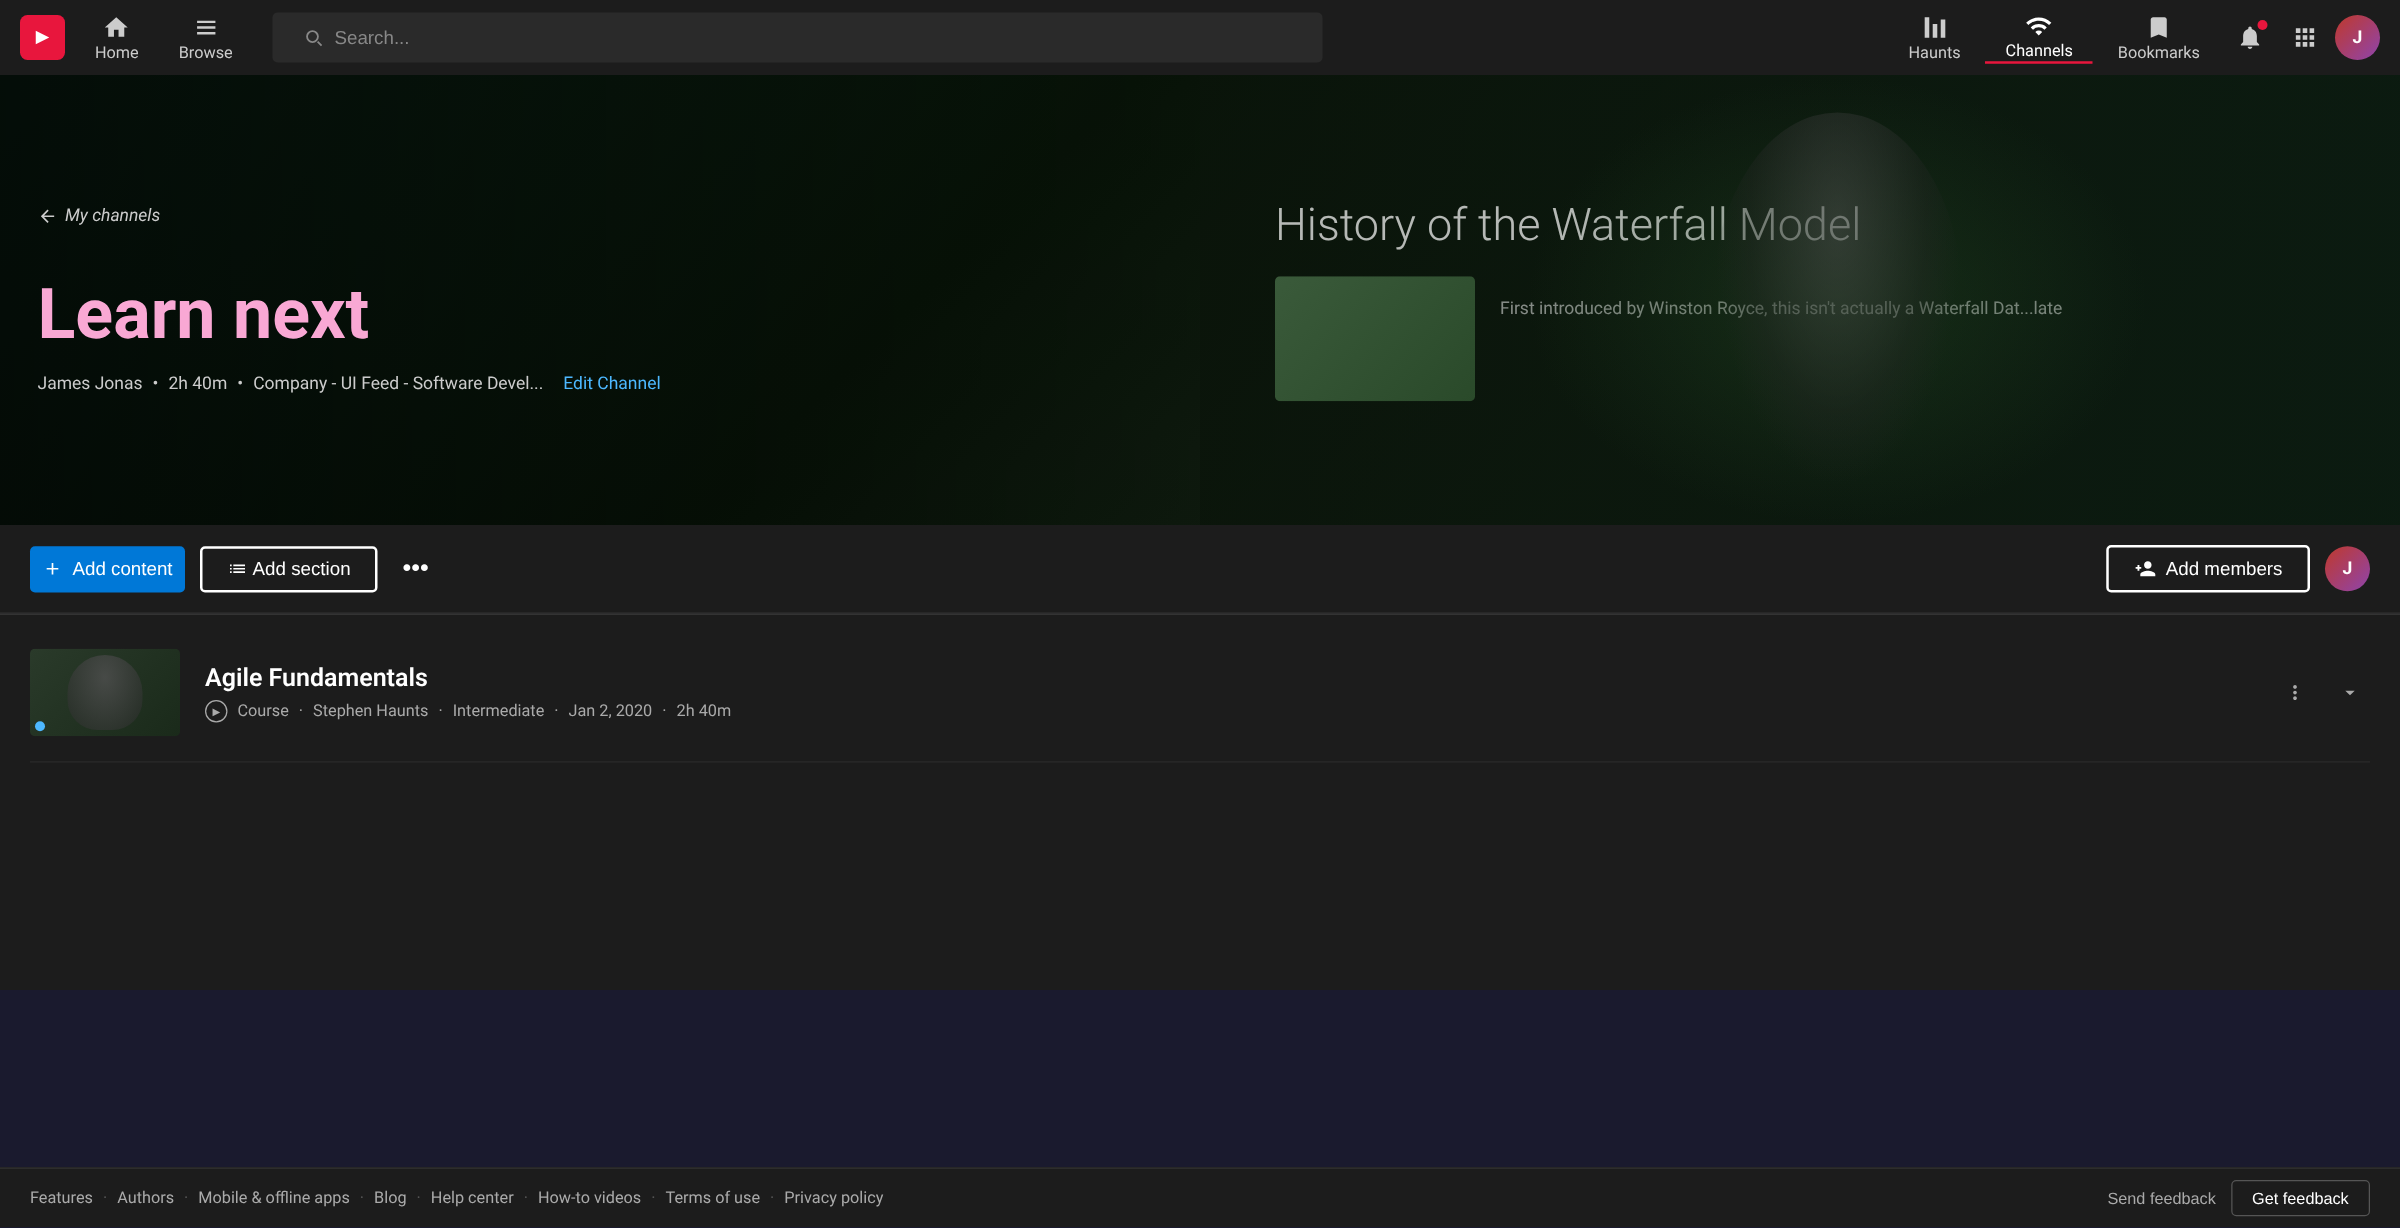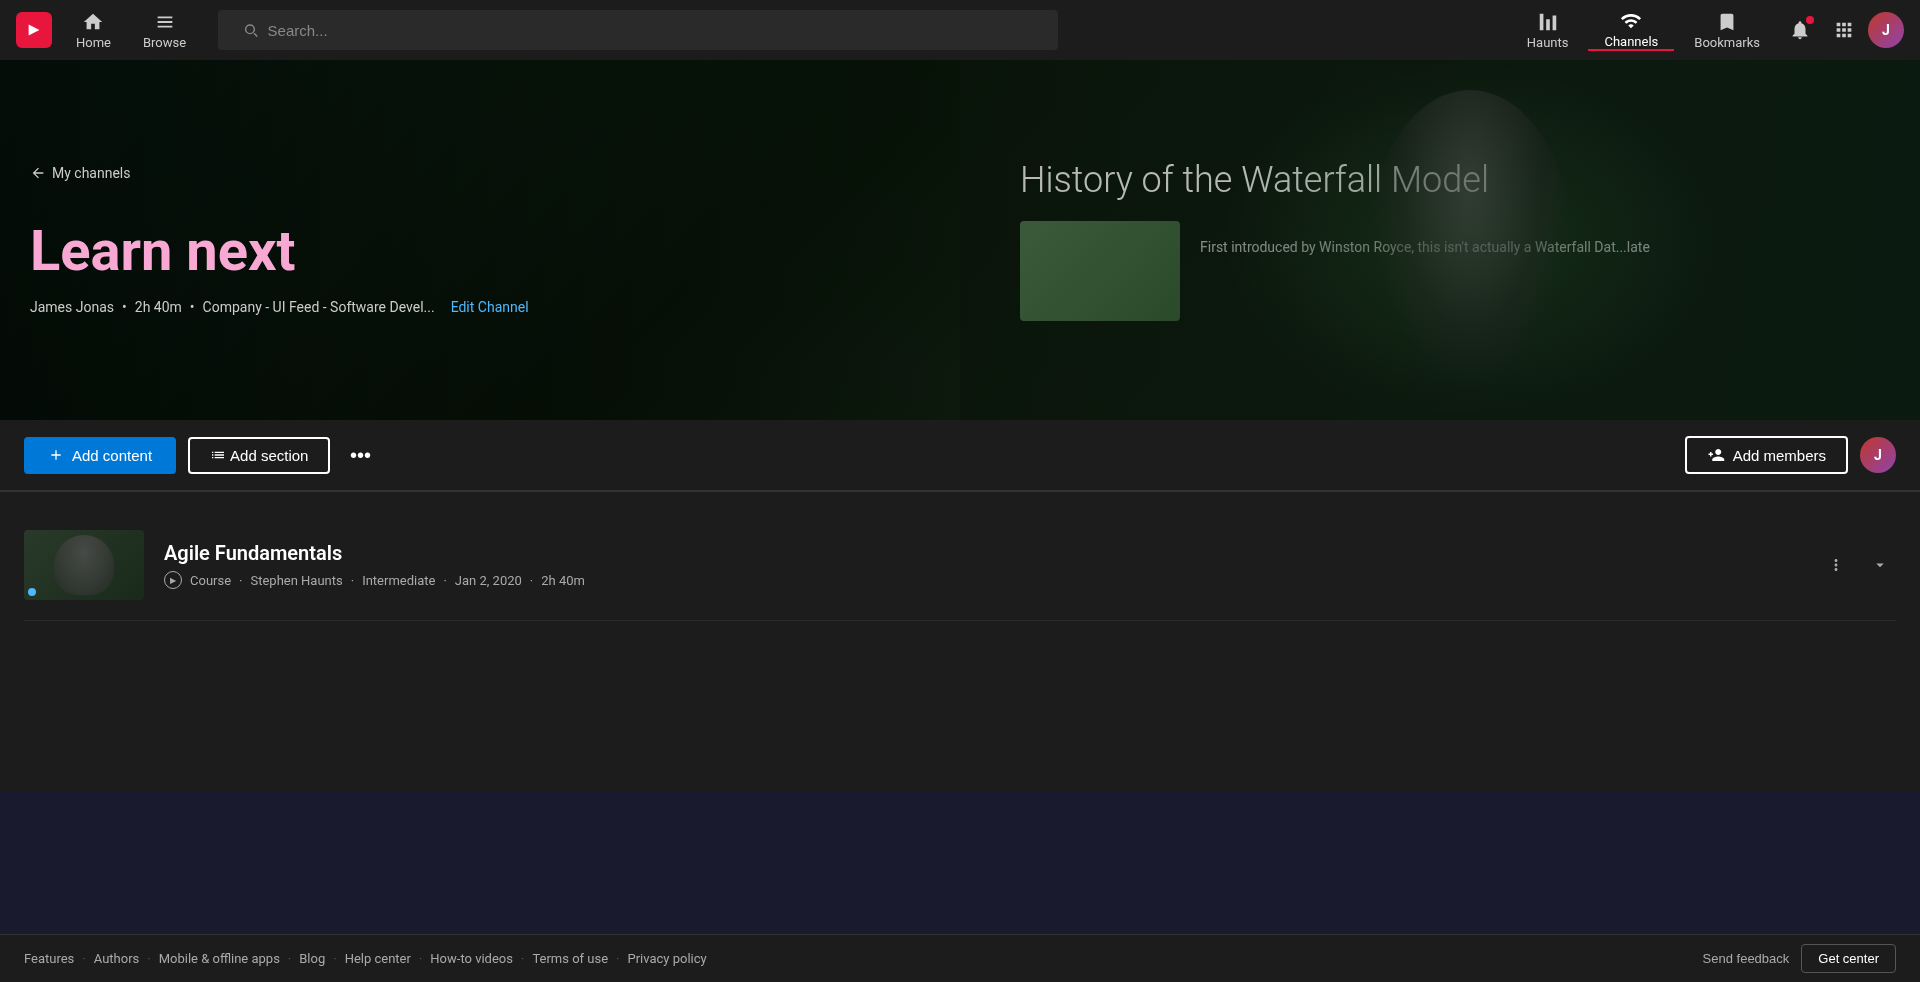--- a/index.html
+++ b/index.html
@@ -194,20 +194,21 @@
       padding: 40px 30px 40px 30px;
     }
     .back-link {
       display: flex;
       align-items: center;
       gap: 6px;
       color: #ccc;
       font-size: 14px;
       cursor: pointer;
       margin-bottom: 40px;
+      font-style: italic;
     }
     .hero-title {
       font-size: 56px;
       font-weight: 700;
       color: #f9a8d4;
       margin-bottom: 16px;
       line-height: 1.1;
     }
     .hero-meta {
       display: flex;
@@ -231,21 +232,21 @@
       border-bottom: 1px solid #333;
     }
     .btn-primary {
       display: flex;
       align-items: center;
       gap: 8px;
       background: #0078d7;
       color: #fff;
       border: none;
       border-radius: 4px;
-      padding: 10px 24px;
+      padding: 10px 10px;
       font-size: 15px;
       cursor: pointer;
       font-weight: 500;
     }
     .btn-secondary {
       display: flex;
       align-items: center;
       gap: 4px;
       background: transparent;
       color: #fff;
@@ -291,21 +292,21 @@
 
     
     .divider {
       height: 1px;
       background: #333;
     }
 
     
     .content-list {
       background: #1c1c1c;
-      padding: 18px 24px;
+      padding: 7px 24px;
       min-height: 300px;
     }
     .content-item {
       display: flex;
       align-items: center;
       padding: 20px 0;
       border-bottom: 1px solid #2a2a2a;
       gap: 20px;
     }
     .content-thumb {
@@ -642,15 +643,15 @@
   <a class="footer-link">Help center</a>
   <span class="footer-sep">·</span>
   <a class="footer-link">How-to videos</a>
   <span class="footer-sep">·</span>
   <a class="footer-link">Terms of use</a>
   <span class="footer-sep">·</span>
   <a class="footer-link">Privacy policy</a>
 
   <div class="footer-right">
     <button class="btn-send-feedback">Send feedback</button>
-    <button class="btn-get-support">Get center</button>
+    <button class="btn-get-support">Get feedback</button>
   </div>
 </footer>
 
 </body></html>

